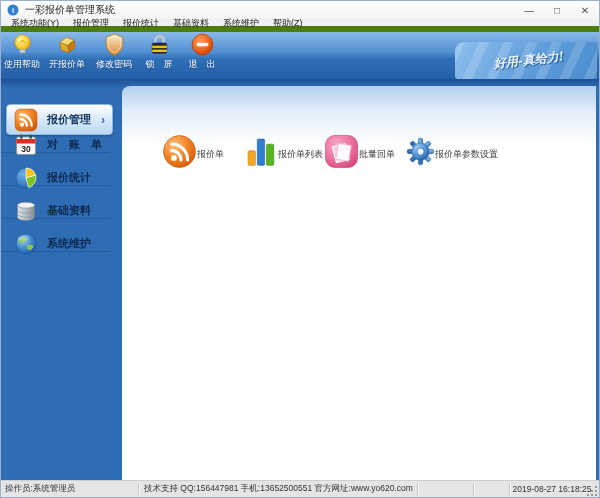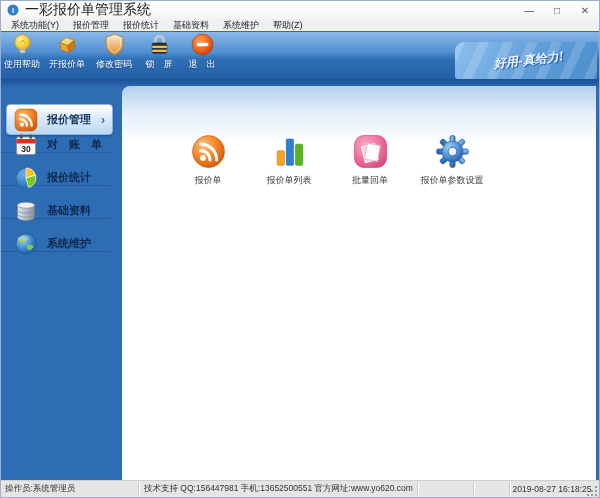--- a/index.html
+++ b/index.html
@@ -5,26 +5,26 @@
   * { margin:0; padding:0; box-sizing:border-box; }
   html,body { width:600px; height:498px; }
   body {
     font-family:"Liberation Sans","DejaVu Sans",sans-serif;
     position:relative; overflow:hidden; background:#fff;
     width:600px; height:498px; border:1px solid #9ab0cc;
   }
   
   .titlebar{position:absolute;left:0;top:0;right:0;height:18px;background:linear-gradient(#ffffff,#f4f4f4);display:flex;align-items:center;}
   .app-icon{width:12px;height:12px;margin:0 6px 0 6px;flex:0 0 auto;}
-  .title-text{font-size:14px;color:#222;}
+  .title-text{font-size:10px;color:#222;}
   .win-controls{position:absolute;right:0;top:0;height:18px;display:flex;}
   .win-btn{width:28px;height:18px;display:flex;align-items:center;justify-content:center;font-size:10px;color:#555;cursor:default;}
   .win-btn.close{font-size:10px;}
   
-  .menubar{position:absolute;left:0;top:18px;right:0;height:13px;background:#f0f0f0;border-bottom:1px solid #4d7c0f;display:flex;align-items:center;padding-left:3px;}
+  .menubar{position:absolute;left:0;top:18px;right:0;height:13px;background:#f0f0f0;border-bottom:6px solid #4d7c0f;display:flex;align-items:center;padding-left:3px;}
   .menu-item{font-size:9px;color:#222;padding:0 7px;line-height:12px;}
   
   .toolbar{position:absolute;left:0;top:31px;right:0;height:47px;background:linear-gradient(180deg,#8ab9ea 0%,#5390d2 42%,#2f6fb6 58%,#235fa6 100%);display:flex;align-items:flex-start;}
   .tb-btn{width:42px;display:flex;flex-direction:column;align-items:center;justify-content:flex-end;padding-bottom:3px;cursor:default;}
   .tb-btn svg{width:25px;height:25px;margin-bottom:1px;}
   .tb-label{font-size:9px;color:#fff;text-shadow:0 1px 1px rgba(10,40,90,.65);white-space:nowrap;}
   .tb-sep{width:1px;border-left:1px dotted rgba(15,45,95,.55);margin:6px 0 5px 0;}
   .banner{position:absolute;right:2px;top:10px;width:142px;height:37px;border-radius:9px 0 0 3px;
     background:linear-gradient(125deg,#8fc0ee 0%,#5f9dda 55%,#4a8ccc 100%);
     overflow:hidden;}
@@ -36,21 +36,21 @@
   .sidebar{position:absolute;left:0;top:0;width:118px;bottom:0;}
   .side-item{position:absolute;left:0;right:9px;height:16px;display:flex;align-items:center;cursor:default;border-bottom:1px solid rgba(0,20,60,.18);}
   .side-item svg{width:24px;height:24px;margin-left:13px;flex:0 0 auto;}
   .side-label{font-size:11px;font-weight:bold;color:#0e2a50;margin-left:9px;white-space:nowrap;}
   .side-item.selected{left:5px;right:6px;height:31px;border:1px solid #8fb8e0;border-radius:4px;background:linear-gradient(180deg,#ffffff 0%,#dcebf9 45%,#b9d8f3 100%);box-shadow:0 1px 2px rgba(0,30,80,.35);}
   .side-item.selected svg{margin-left:7px;}
   .side-item.selected .side-label{color:#14355f;}
   .side-arrow{margin-left:auto;margin-right:7px;color:#2f6cb4;font-size:12px;font-weight:bold;}
   
   .main-panel{position:absolute;left:121px;top:7px;right:3px;bottom:0;border-radius:8px 0 0 0;background:linear-gradient(180deg,#b2d0ee 0px,#e3eefa 26px,#ffffff 58px,#ffffff 100%);}
-  .shortcut{position:absolute;top:48px;width:92px;display:flex;flex-direction:column;align-items:center;cursor:default;}
+  .shortcut{position:absolute;top:48px;width:92px;display:flex;flex-direction:row;align-items:center;cursor:default;}
   .shortcut svg{width:35px;height:35px;}
   .sc-label{margin-top:5px;font-size:9px;color:#3a3a3a;white-space:nowrap;}
   
   .statusbar{position:absolute;left:0;bottom:0;right:0;height:17px;background:#e5e5e5;border-top:1px solid #cfcfcf;font-size:8.5px;color:#333;}
   .sb-cell{position:absolute;top:0;bottom:0;display:flex;align-items:center;padding:0 4px;white-space:nowrap;overflow:hidden;}
   .sb-sep{position:absolute;top:2px;bottom:2px;width:1px;background:#c6c6c6;box-shadow:1px 0 0 #ffffff;}
   .sb-operator{left:0;width:137px;}
   .sb-support{left:139px;width:288px;}
   .sb-num{left:474px;width:34px;justify-content:center;margin-top:27px;}
   .sb-time{left:509px;width:84px;justify-content:center;}

